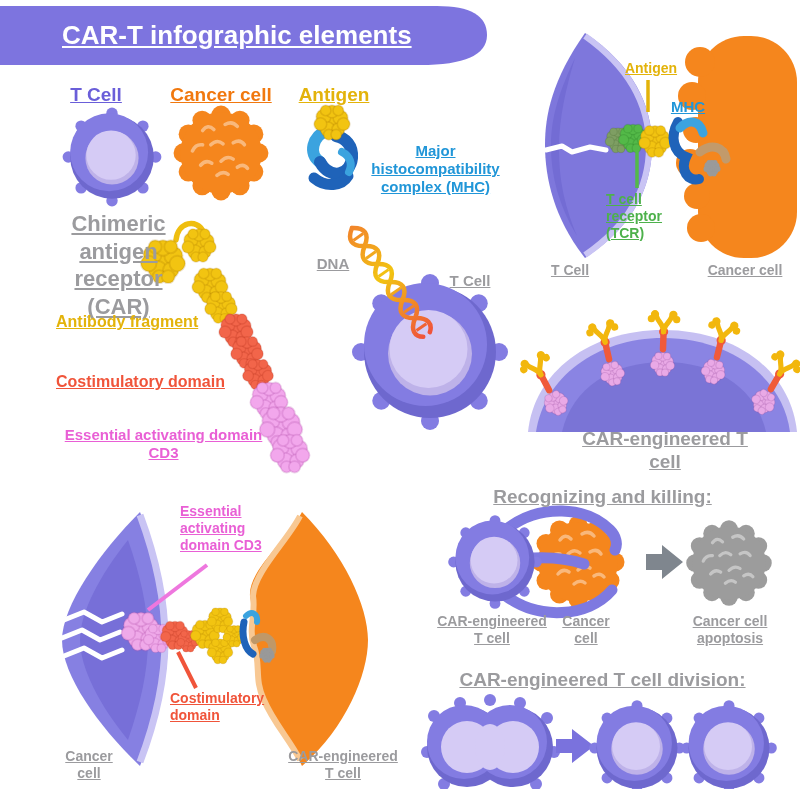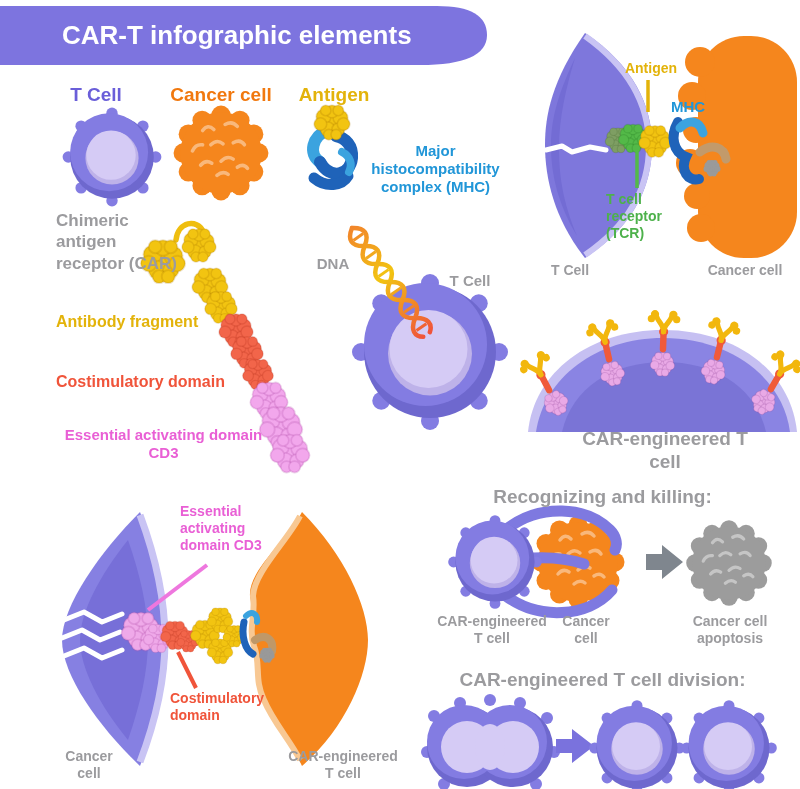--- a/index.html
+++ b/index.html
@@ -1,31 +1,31 @@
 <!DOCTYPE html>
 <html><head>
 <meta charset="utf-8">
 <style>
   html,body{margin:0;padding:0;background:#fff;}
   #stage{position:relative;width:800px;height:789px;background:#ffffff;overflow:hidden;
          font-family:"Liberation Sans",sans-serif;}
   #art{position:absolute;left:0;top:0;z-index:0;}
-  .lbl{position:absolute;z-index:2;font-weight:bold;line-height:1.2;white-space:pre-line;}
+  .lbl{position:absolute;z-index:2;font-weight:bold;line-height:1.2;white-space:pre-line;text-decoration:underline;}
   .c-gray{color:#9B9B9E;}
   .c-purple{color:#6A5ED9;}
   .c-orange{color:#F1780E;}
   .c-gold{color:#E3B30A;}
   .c-blue{color:#2196D8;}
   .c-green{color:#4DB14B;}
   .c-red{color:#F0543A;}
   .c-pink{color:#E95FD5;}
   .c-white{color:#ffffff;}
   .ctr{text-align:center;}
   .s26{font-size:26px;} .s20{font-size:20px;} .s19{font-size:19px;}
-  .s17{font-size:17px;} .s16{font-size:16px;} .s15{font-size:15px;text-align:center;} .s14{font-size:14px;}
+  .s17{font-size:22px;text-align:center;} .s16{font-size:16px;} .s15{font-size:15px;text-align:center;} .s14{font-size:14px;}
 </style>
 </head>
 <body>
 
 <div id="stage">
 
 <svg id="art" width="800" height="789" viewBox="0 0 800 789">
   <defs>
     <g id="blob">
       <circle r="9"></circle>

